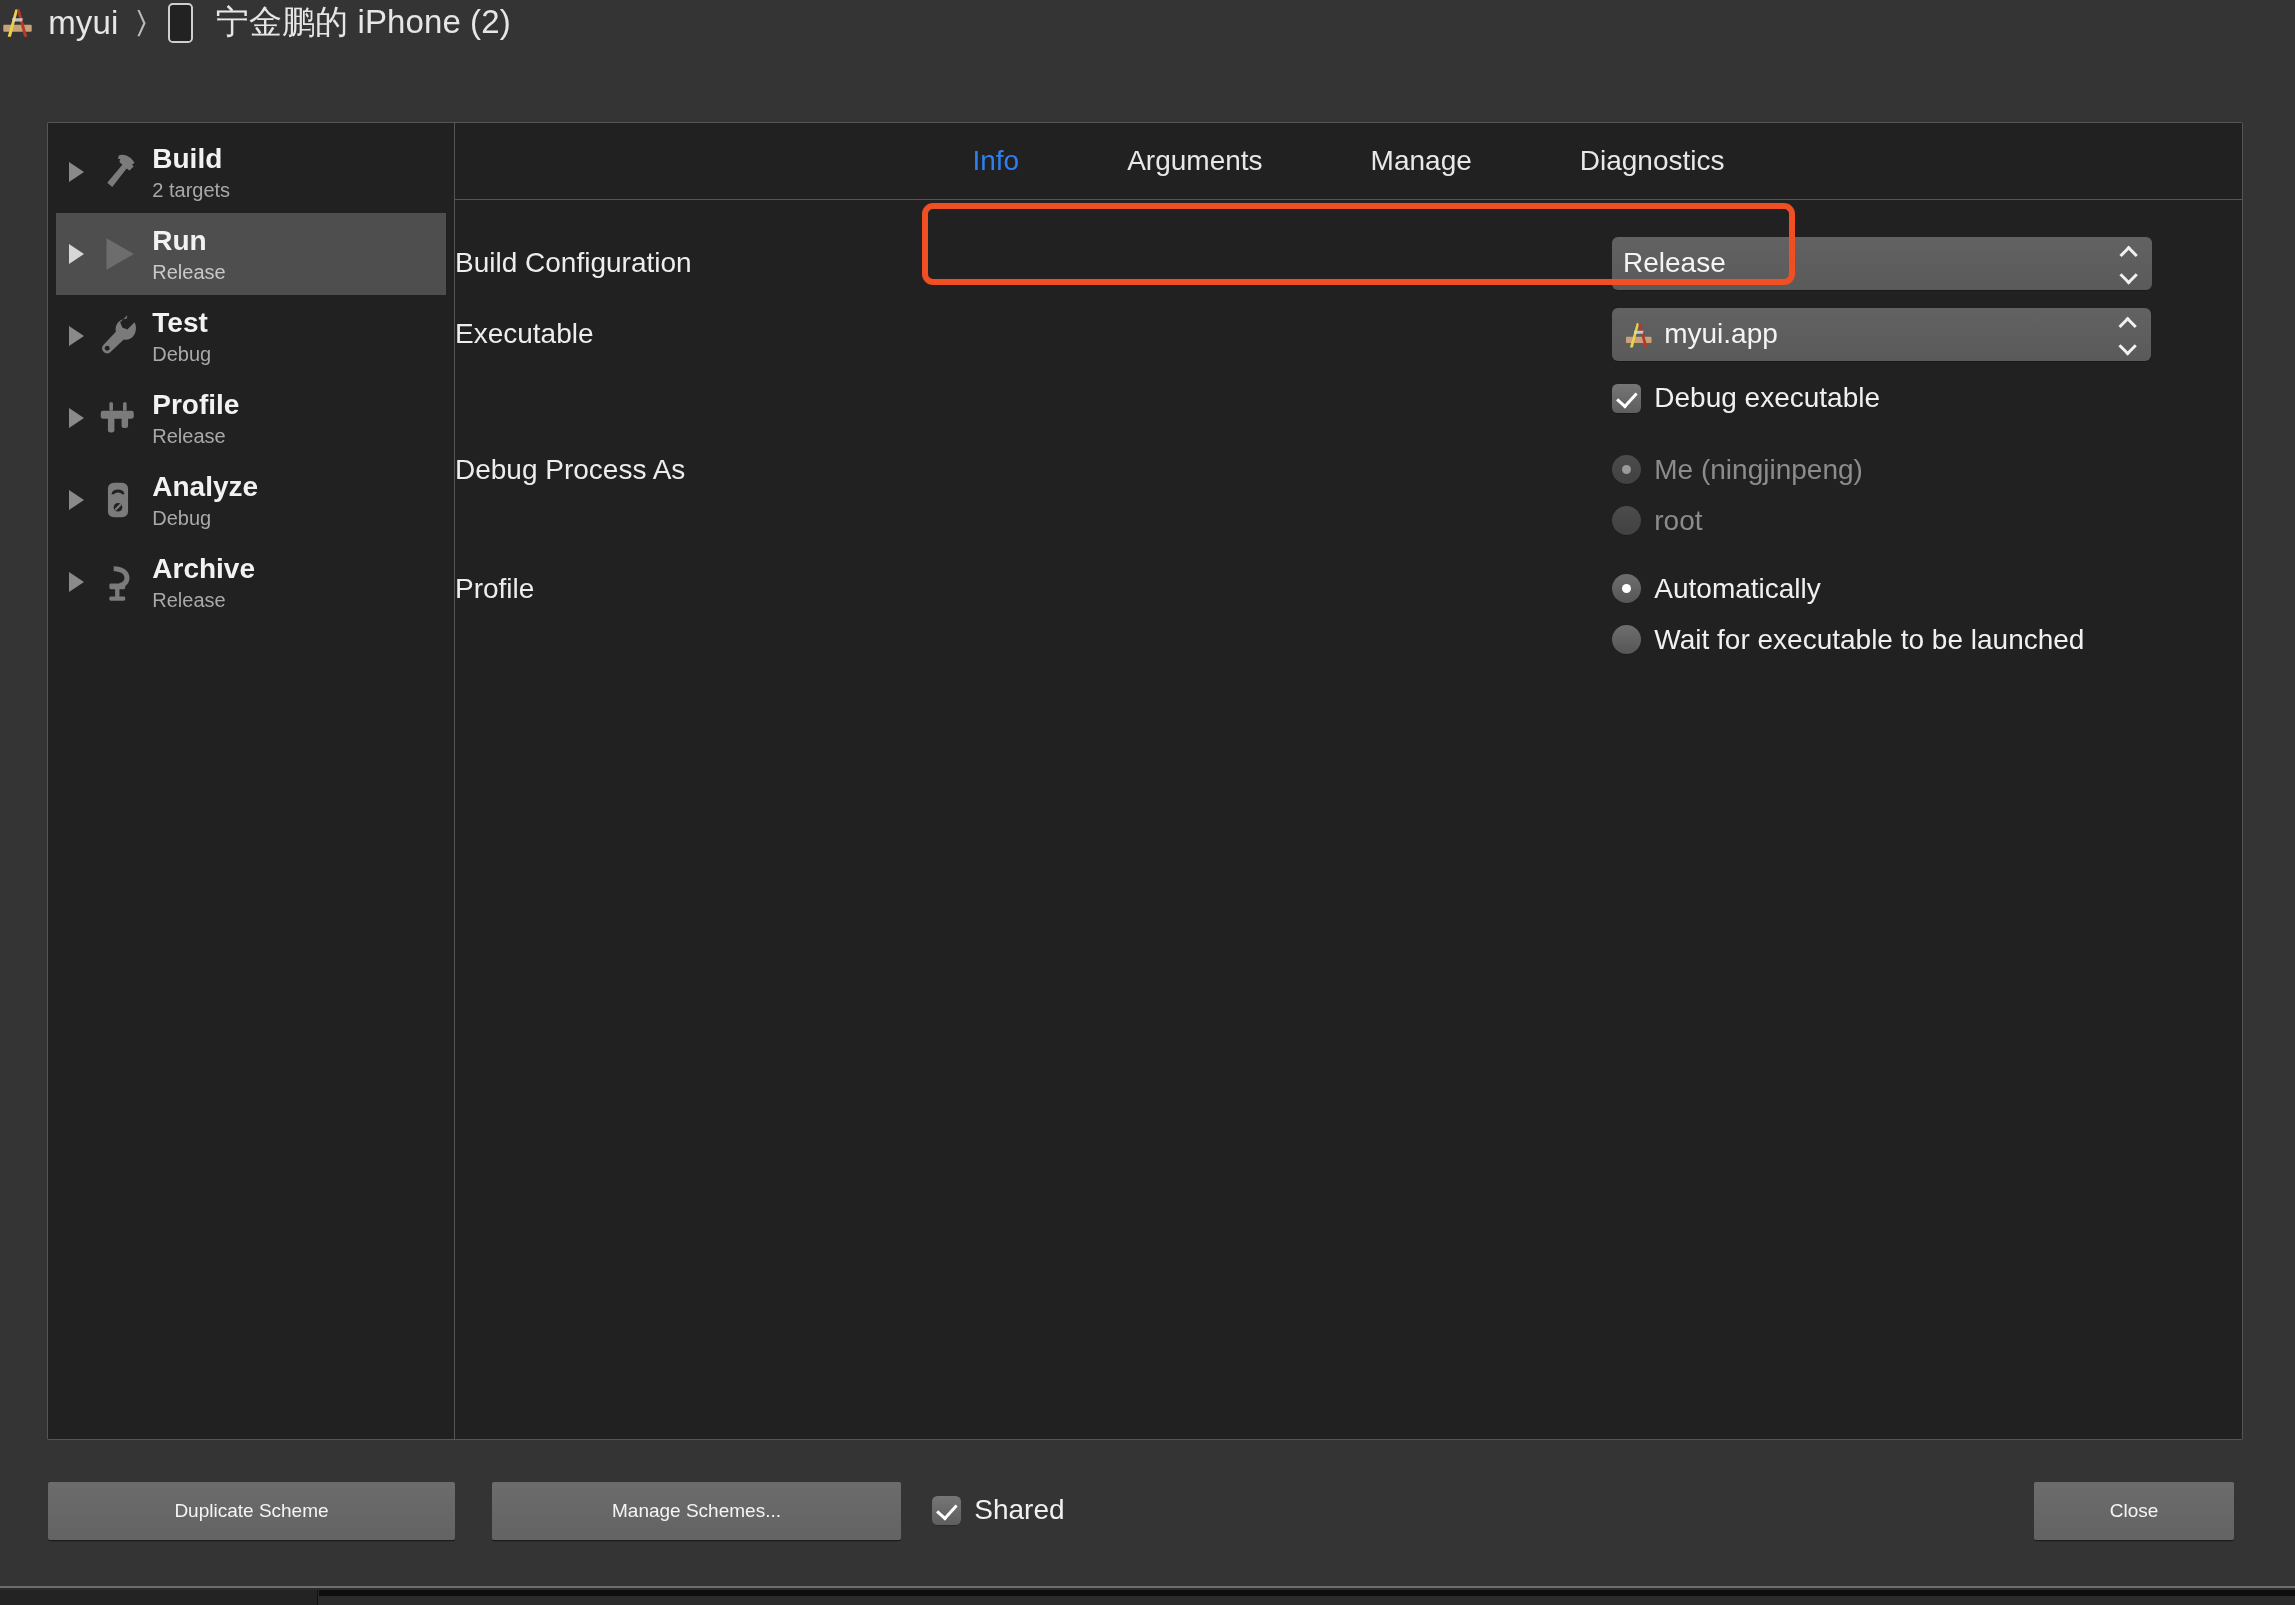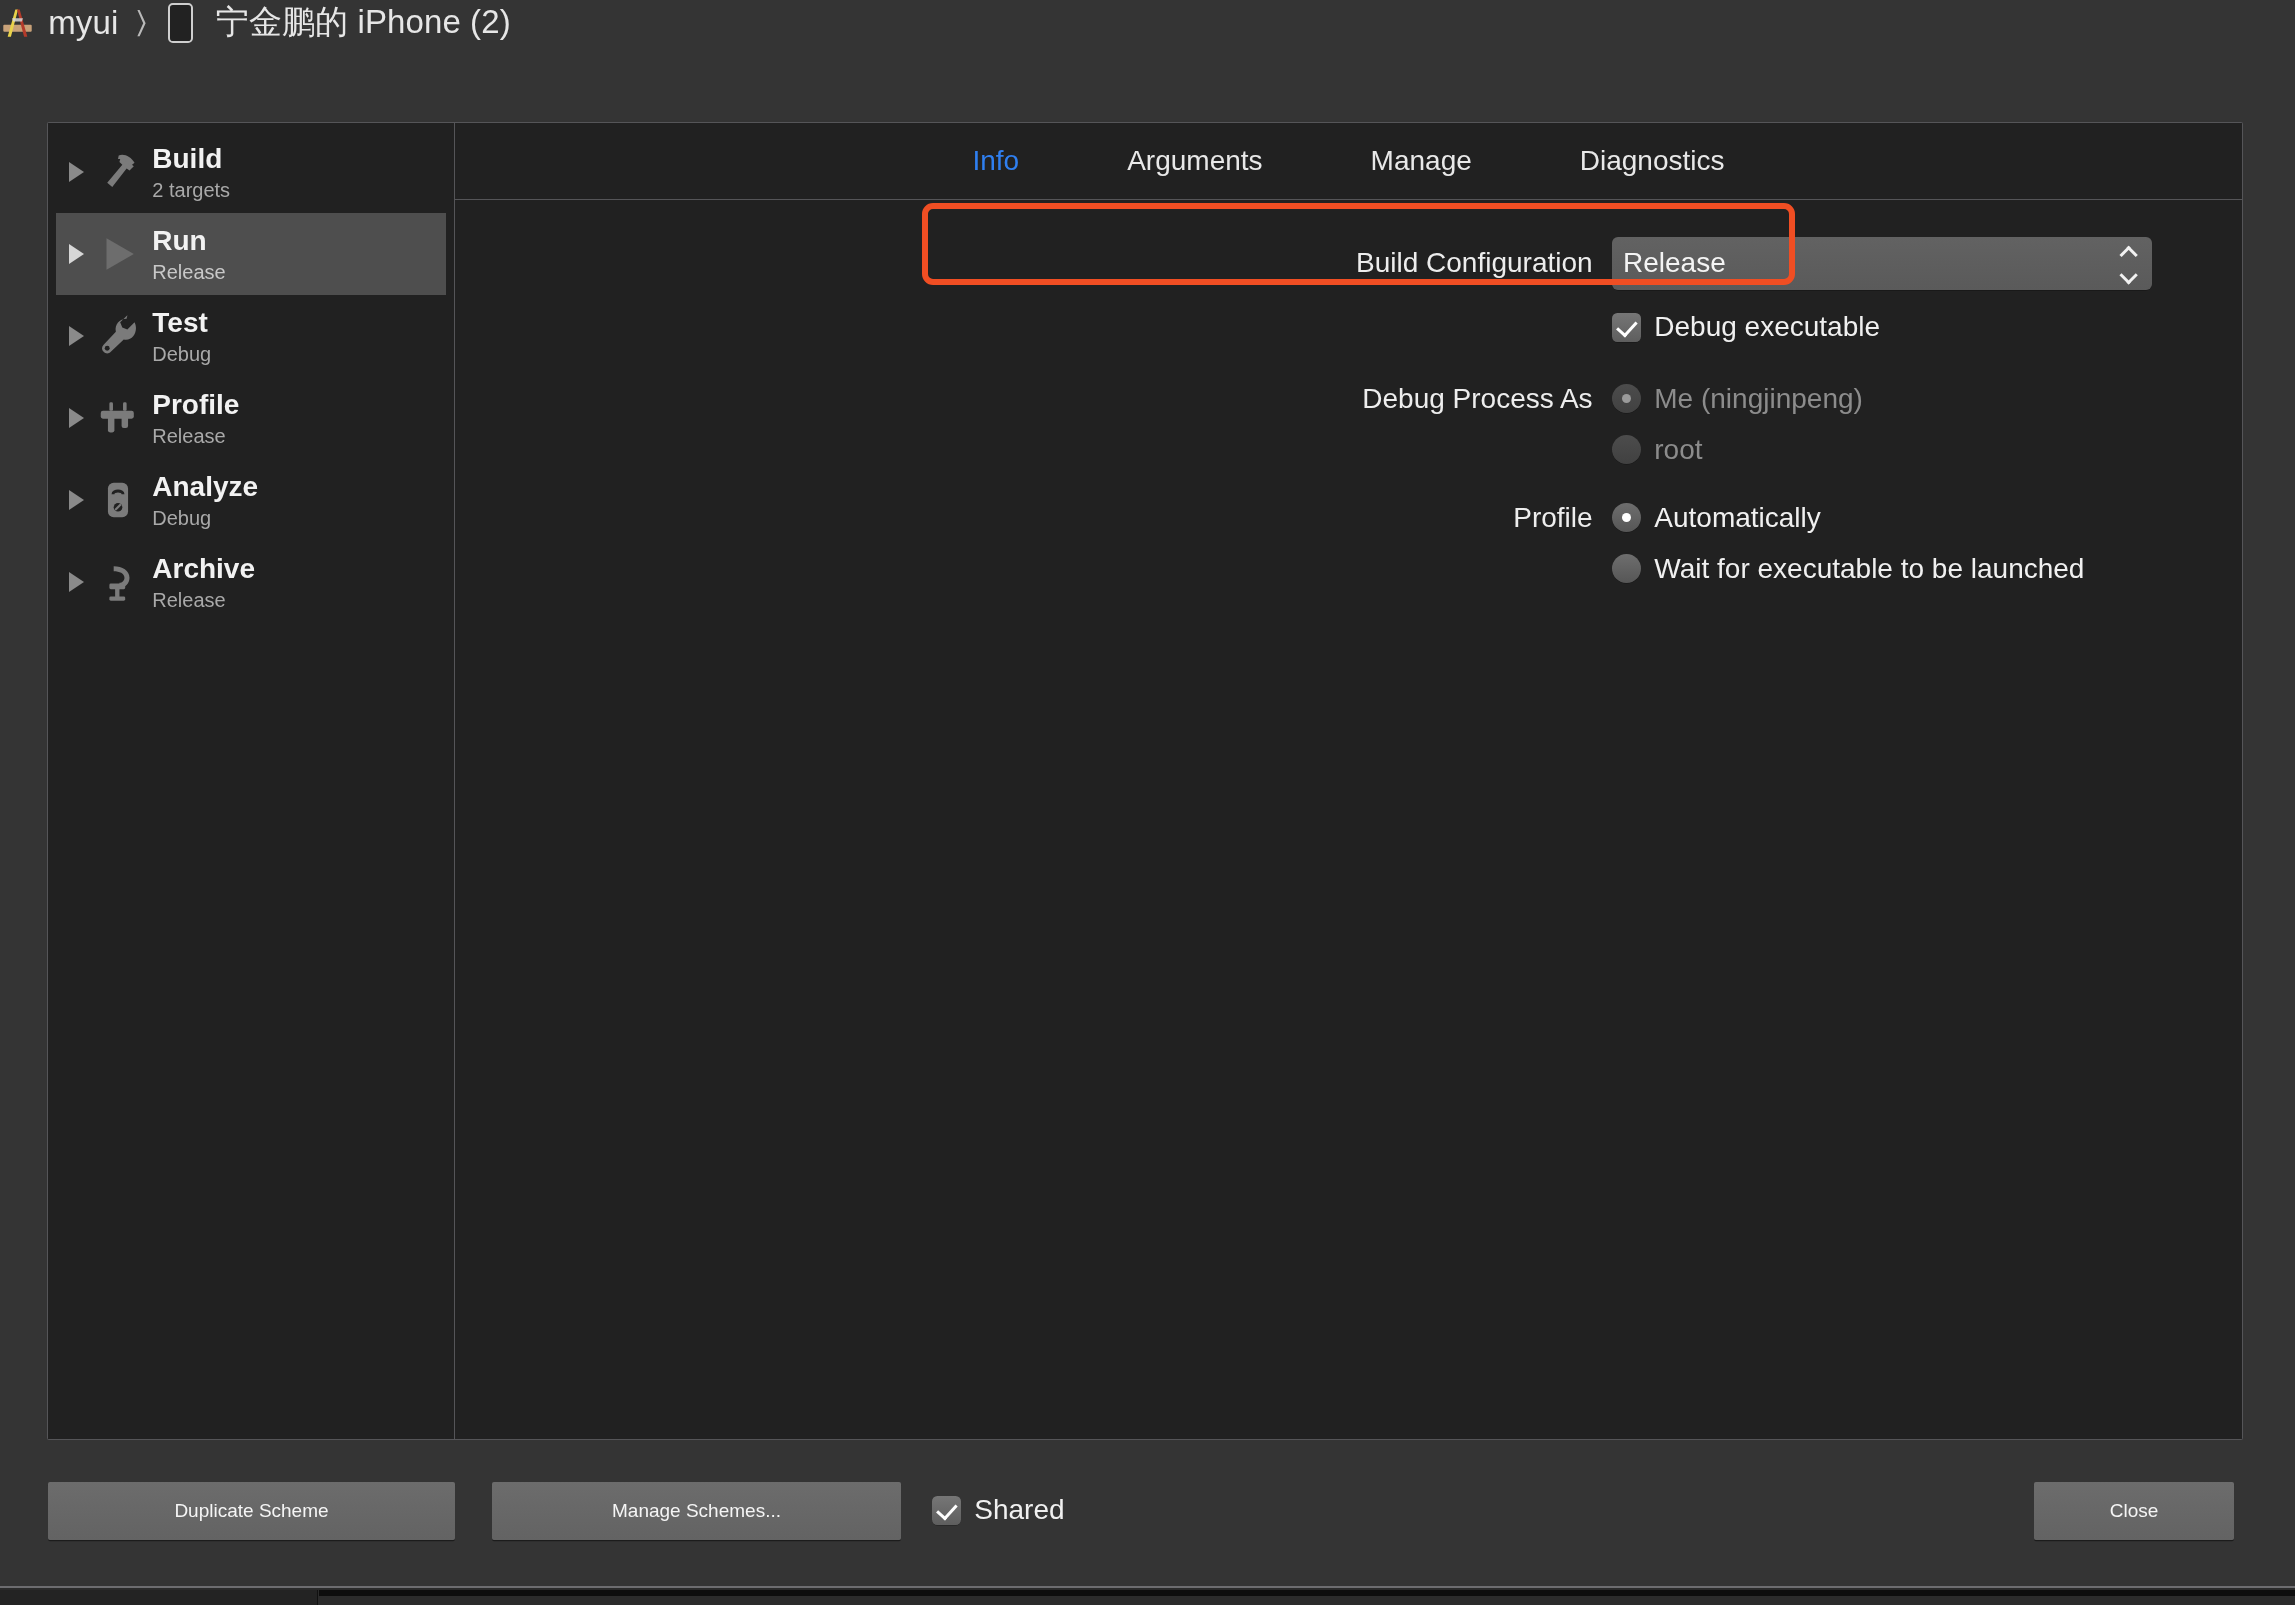--- a/index.html
+++ b/index.html
@@ -168,21 +168,20 @@
     position: relative;
     padding-top: 34px;
   }
   .frow {
     display: flex;
     align-items: center;
     margin-bottom: 0;
   }
   .flabel {
     width: 1157px;
-    text-align: right;
     padding-right: 19.4px;
     box-sizing: border-box;
     font-size: 28px;
     color: #ededed;
     flex: none;
     white-space: nowrap;
   }
 
   .popup {
     height: 53px;
@@ -480,20 +479,38 @@
           <span class="flabel">Build Configuration</span>
           <div class="popup popup-build">
             <span class="ptext">Release</span>
             <span class="stepper">
               <span class="chev up"></span>
                 <span class="chev down"></span>
             </span>
           </div>
         </div>
 
+        <div class="frow" style="height:58px; margin-top:13.3px;">
+          <span class="flabel">Executable</span>
+          <div class="popup popup-exec">
+            <span class="app-mini">
+              <svg viewBox="0 0 64 64" width="31.5" height="31.5">
+                <rect x="6" y="36" width="52" height="13" rx="2" fill="#c8a178"></rect>
+                <path d="M14 58 L28 8 L33 8 L20 58 Z" fill="#e8d24a"></path>
+                <path d="M31 8 L36 8 L50 58 L44 58 Z" fill="#b33a2a"></path>
+                <path d="M22 24 L42 24 L40 30 L24 30 Z" fill="#d8d8d8" opacity="0.85"></path>
+              </svg>
+            </span>
+            <span class="ptext">myui.app</span>
+            <span class="stepper">
+              <span class="chev up"></span>
+                <span class="chev down"></span>
+            </span>
+          </div>
+        </div>
 
         <div class="frow" style="height:48px; margin-top:11px;">
           <span class="flabel"></span>
           <span class="checkrow">
             <span class="checkbox checked"></span>
             <span class="checklabel">Debug executable</span>
           </span>
         </div>
 
         <div class="frow" style="height:51px; margin-top:22px;">

